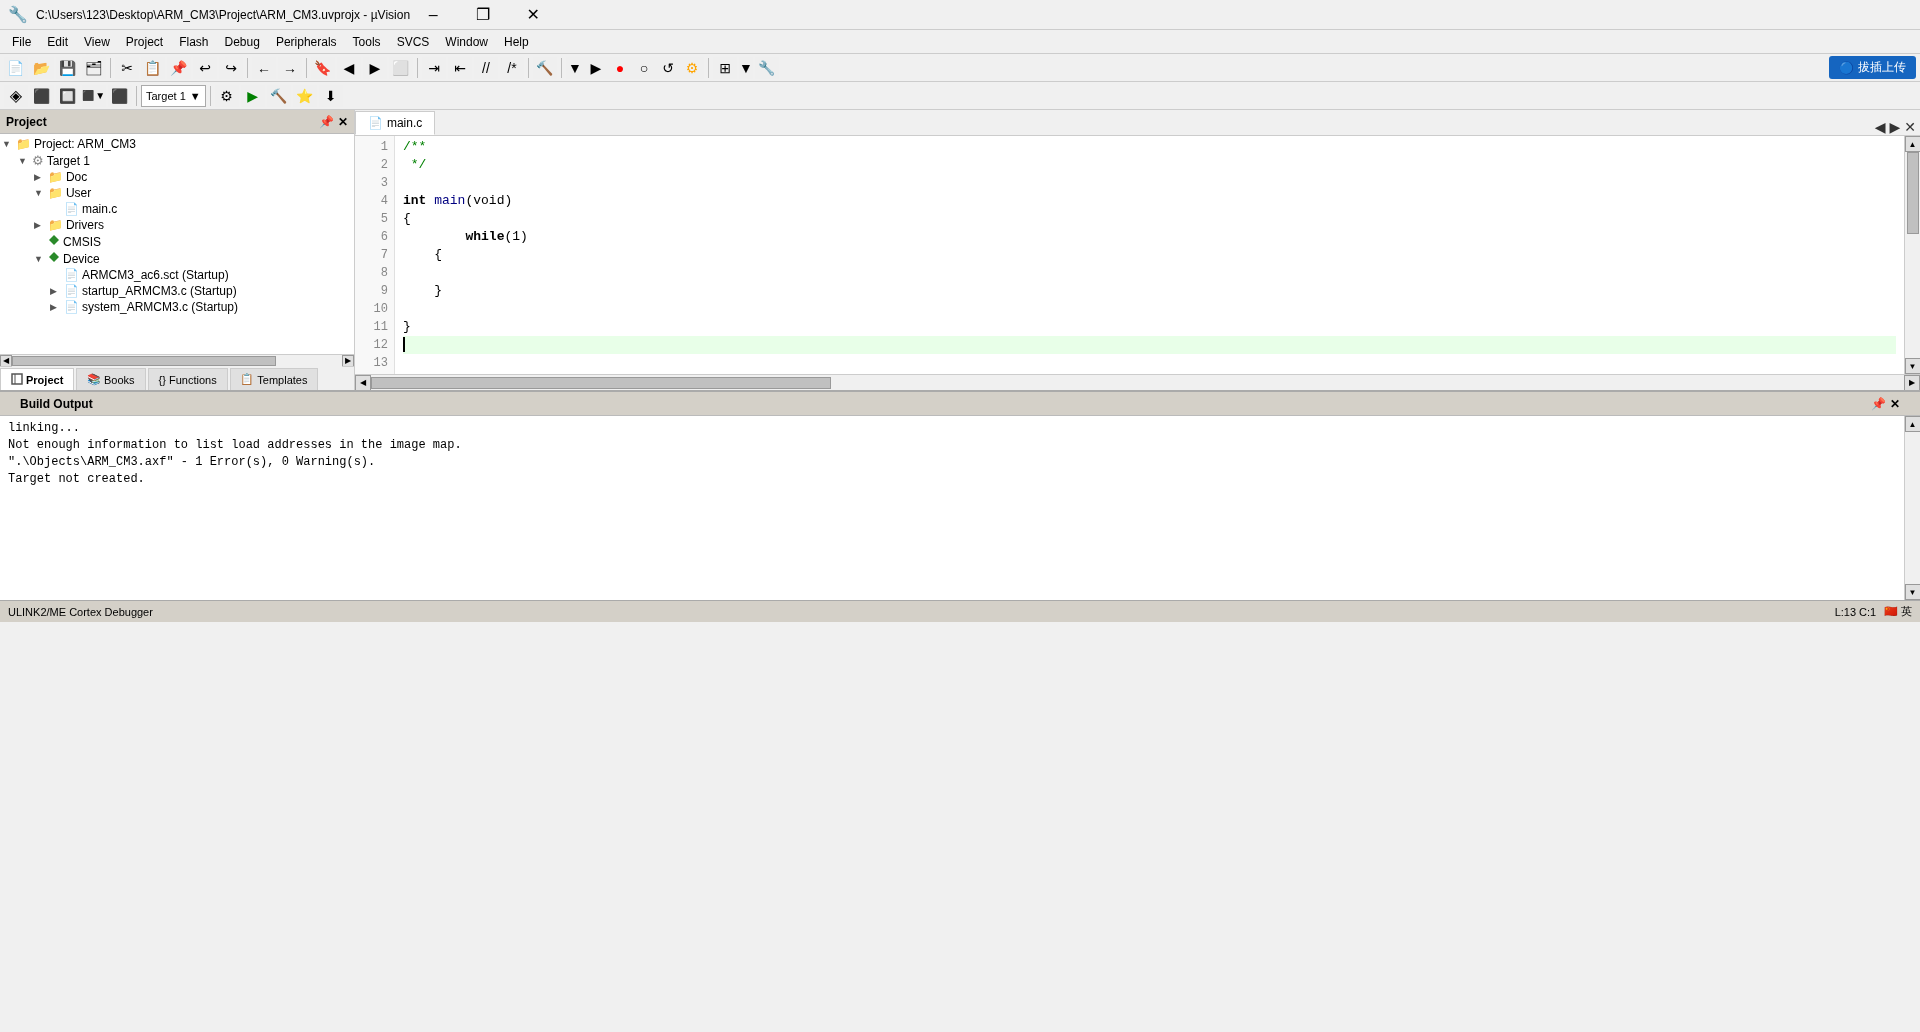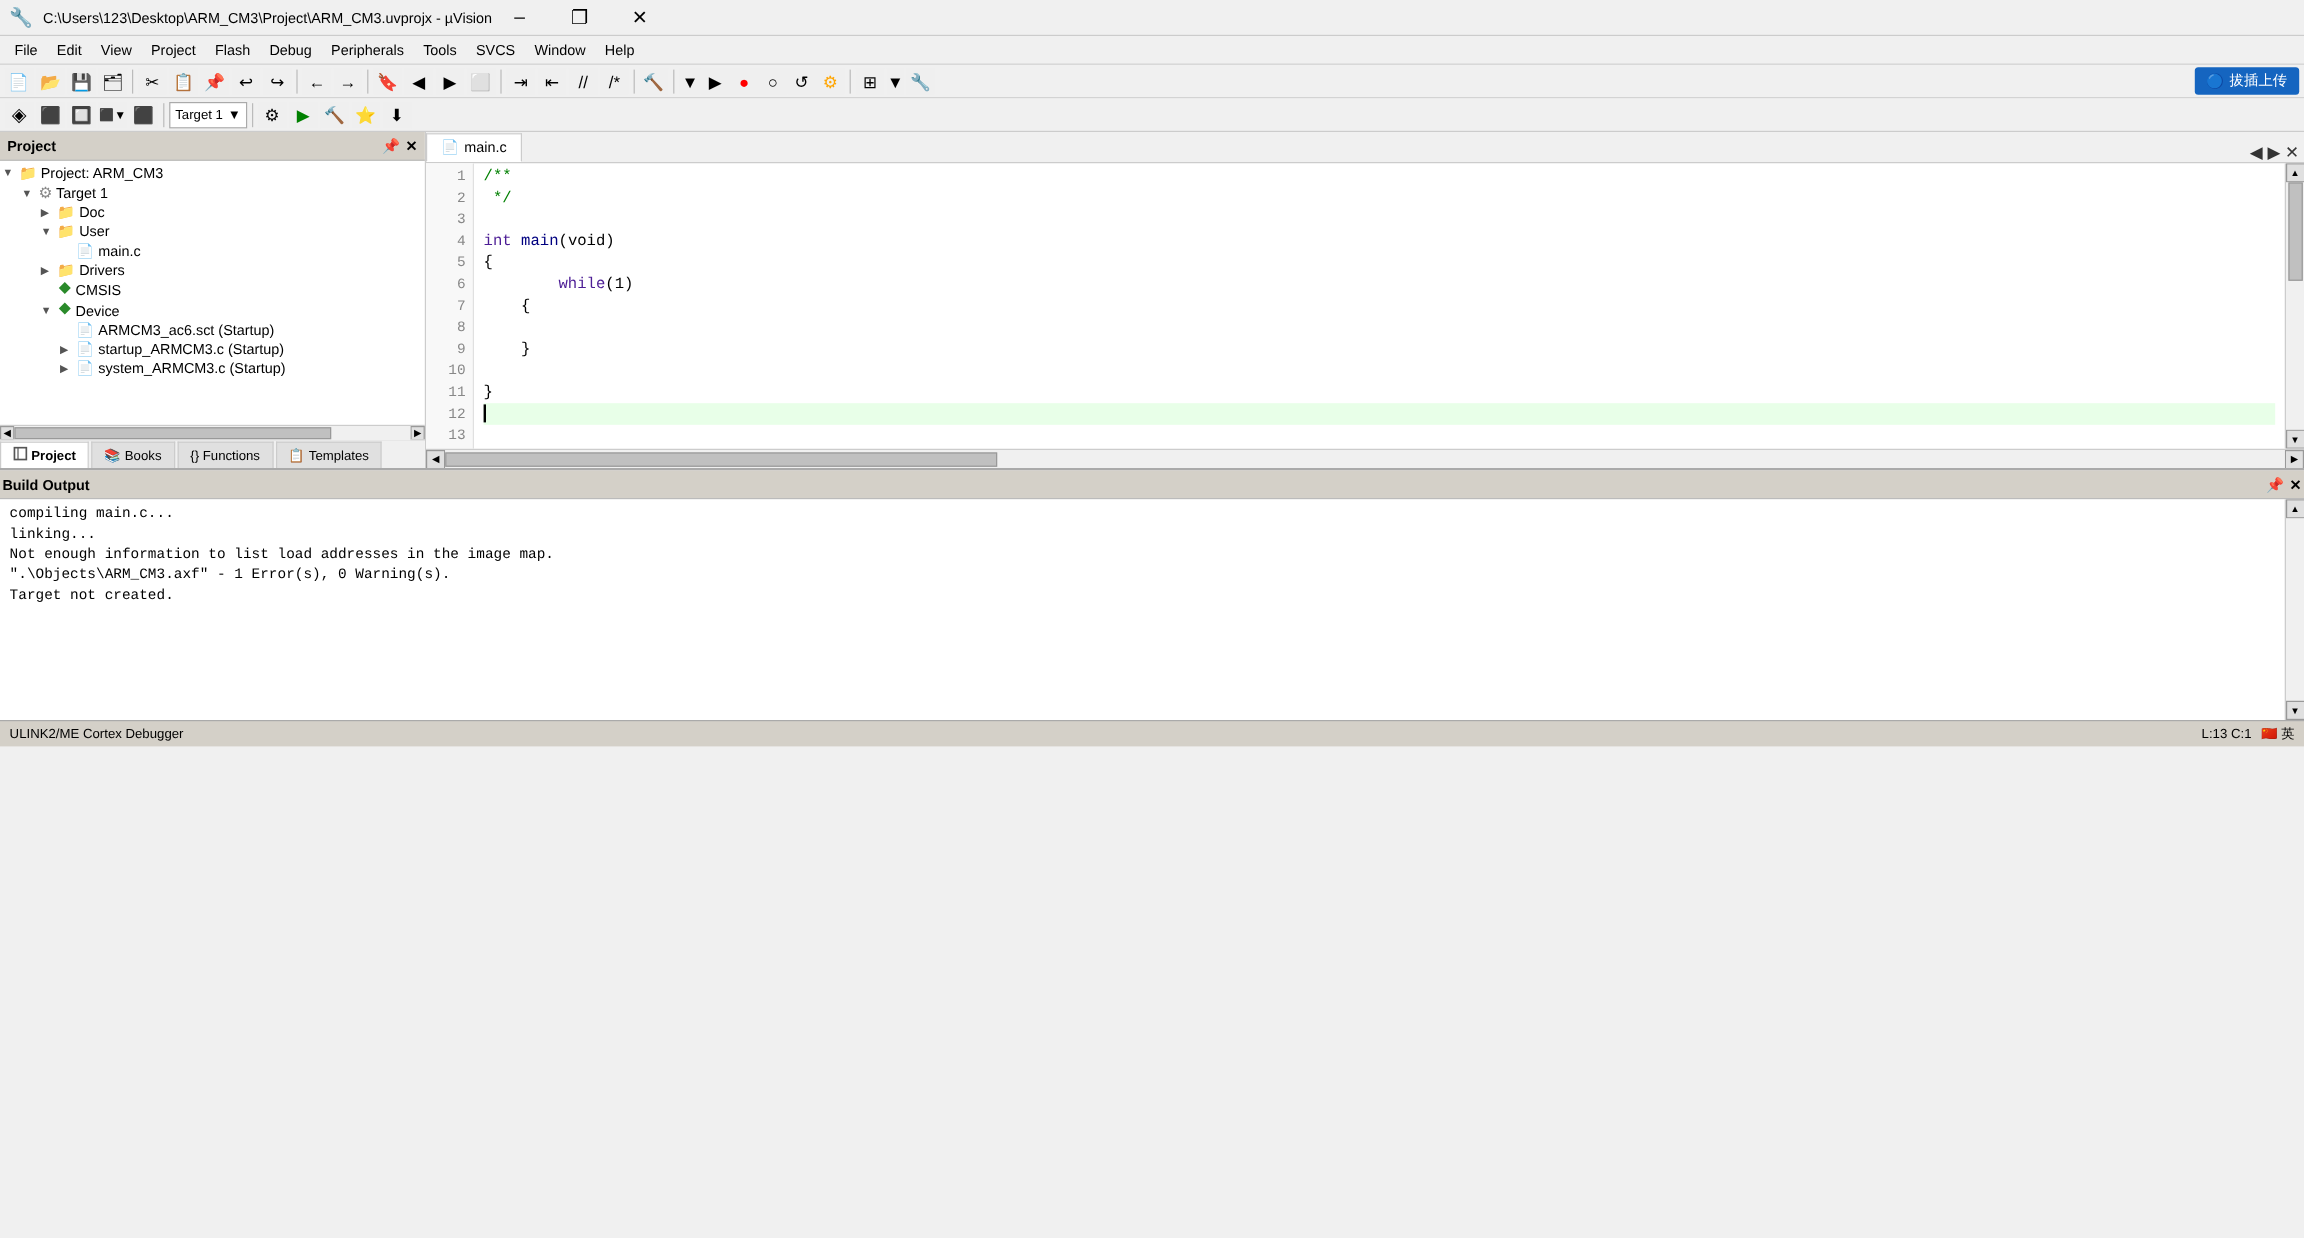--- a/index.html
+++ b/index.html
@@ -178,21 +178,21 @@
     #code-content {
       flex: 1;
       padding: 2px 8px;
       overflow: auto;
       position: relative;
     }
     .code-line {
       height: 18px; line-height: 18px; white-space: pre;
     }
     .code-line.highlighted { background: #e8ffe8; }
-    .kw { color: #4c1d95; font-weight: normal; }
+    .kw { color: #000000; font-weight: bold; }
     .cm { color: #008000; }
     .fn { color: #000080; }
 
     
     #editor-hscroll {
       height: 16px;
       background: #f0f0f0;
       border-top: 1px solid #ccc;
       display: flex;
       align-items: center;
@@ -210,21 +210,21 @@
       height: 210px;
       display: flex;
       flex-direction: column;
       border-top: 2px solid #aaa;
     }
     #build-output-header {
       height: 24px;
       background: #d4d0c8;
       display: flex;
       align-items: center;
-      padding: 0 2px;
+      padding: 0 20px;
       font-weight: bold;
       font-size: 12px;
       border-bottom: 1px solid #bbb;
       justify-content: space-between;
     }
     #build-output-content {
       flex: 1;
       background: white;
       padding: 4px 8px;
       font-family: 'Courier New', monospace;
@@ -567,21 +567,20 @@
     <div id="build-output-header">
       <span>Build Output</span>
       <div style="display:flex;gap:4px;">
         <span style="cursor:pointer;">📌</span>
         <span style="cursor:pointer;">✕</span>
       </div>
     </div>
     <div style="display:flex;flex:1;overflow:hidden;">
       <div id="build-output-content">
 
-      <div class="build-line">compiling main.c...</div>
           <div class="build-line">linking...</div>
           <div class="build-line">Not enough information to list load addresses in the image map.</div>
           <div class="build-line" style="color: rgb(0, 0, 0);">".\Objects\ARM_CM3.axf" - 1 Error(s), 0 Warning(s).</div>
           <div class="build-line">Target not created.</div>
         </div>
       <div id="build-vscroll">
         <div class="build-scroll-arrow">▲</div>
         <div id="build-vscroll-track"></div>
         <div class="build-scroll-arrow">▼</div>
       </div>

